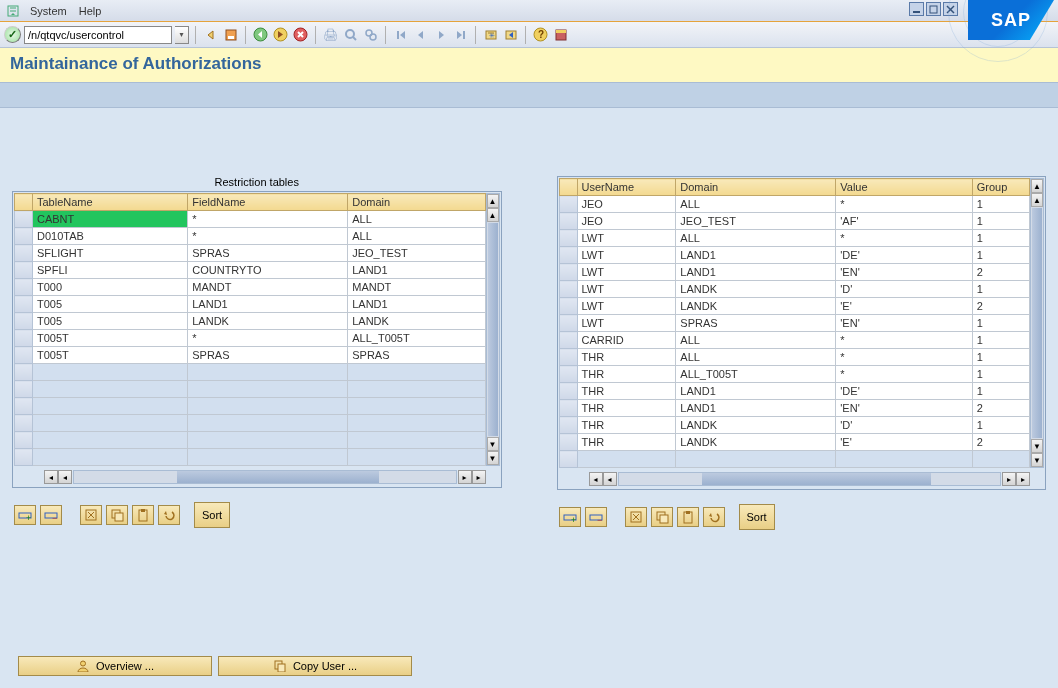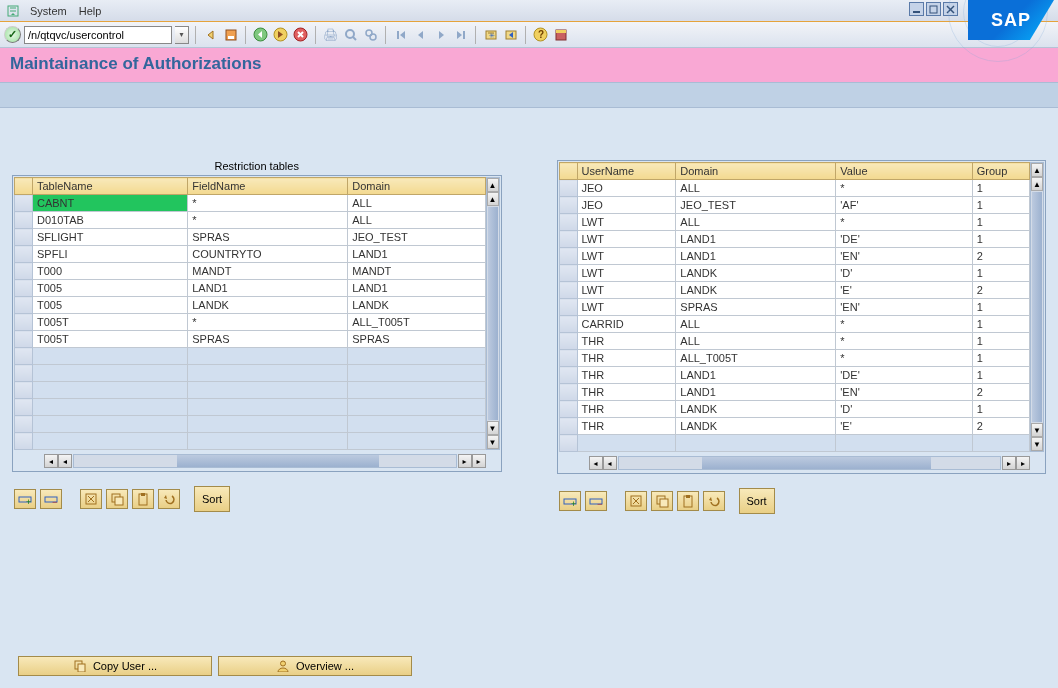--- a/index.html
+++ b/index.html
@@ -36,24 +36,24 @@
     display:flex;
     align-items:center;
     padding: 0 4px;
     gap:3px;
   }
   .tb-check { width:17px; height:17px; border:1px outset #ccc; border-radius:50%; background:radial-gradient(#e8f8e8,#9ae09a); display:flex; align-items:center; justify-content:center; color:#176617; font-weight:bold; font-size:11px;}
   .cmd-box { width:148px; height:18px; border:1px solid #888; background:#fff; font-size:11px; padding:0 3px; }
   .cmd-dd { width:14px; height:18px; border:1px solid #888; border-left:none; background:linear-gradient(#fff,#ddd); display:flex; align-items:center; justify-content:center; font-size:8px; color:#555;}
   .tb-sep { width:1px; height:18px; background:#b0b0b0; margin:0 3px;}
   .tb-icon { width:17px; height:17px; display:flex; align-items:center; justify-content:center; font-size:12px; cursor:default;}
-  .title-area { background:#f9a8d4; padding: 6px 10px 8px; }
+  .title-area { background:#fef9c3; padding: 6px 10px 8px; }
   .title-text { color:#33669c; font-size:17px; font-weight:bold; }
   .sub-toolbar { background:#bfd1e5; height:26px; border-top:1px solid #a9bcd4; border-bottom:1px solid #a9bcd4;}
-  .work-area { background:#d9e5f2; padding: 52px 12px 12px 12px; display:flex; gap:55px;}
+  .work-area { background:#d9e5f2; padding: 52px 12px 12px 12px; display:flex; gap:55px;margin-top:16px;}
   .panel { flex:1; }
   .panel-title { text-align:center; font-size:11px; color:#000; margin-bottom:3px;}
   .grid-frame { border:1px solid #8aa2bf; background:#d9e5f2; padding:1px; position:relative;}
   .grid-inner { display:flex; }
   .grid-table { flex:1;}
   table { border-collapse: collapse; width:100%; table-layout:fixed;}
   th { background:linear-gradient(#f8e9ba,#f3d98f); border:1px solid #c0a668; font-weight:normal; text-align:left; padding:1px 4px; height:17px; font-size:11px; color:#333;}
   td { background:#fff; border:1px solid #c0c8d2; padding:1px 4px; height:17px; font-size:11px; color:#333; overflow:hidden; white-space:nowrap;}
   td.rowhead { background:linear-gradient(#e0e7f2,#cfd8e8); width:18px; border:1px solid #b5c3d6;}
   td.empty { background:#d2dfef; border:1px solid #c0c8d2;}
@@ -590,28 +590,28 @@
       <div style="width:6px"></div>
       <div class="sort-btn">Sort</div>
     </div>
   </div>
 </div>
 
 <div class="bottom-buttons">
   <div class="long-btn">
     <span class="ic">
         <svg width="14" height="12">
+          <circle cx="7" cy="3.5" r="2.5" fill="#f0d070" stroke="#a07020"></circle>
+          <path d="M2 12a5 4 0 0 1 10 0z" fill="#f0d070" stroke="#a07020"></path>
+        </svg>
+      </span>
+    <span>Overview ...</span>
+  </div>
+  <div class="long-btn">
+    <span class="ic">
+        <svg width="14" height="12">
           <rect x="2" y="1" width="7" height="8" fill="none" stroke="#a07020"></rect>
           <rect x="5" y="4" width="7" height="8" fill="#f8e9ba" stroke="#a07020"></rect>
         </svg>
       </span>
     <span>Copy User ...</span>
   </div>
-  <div class="long-btn">
-    <span class="ic">
-        <svg width="14" height="12">
-          <circle cx="7" cy="3.5" r="2.5" fill="#f0d070" stroke="#a07020"></circle>
-          <path d="M2 12a5 4 0 0 1 10 0z" fill="#f0d070" stroke="#a07020"></path>
-        </svg>
-      </span>
-    <span>Overview ...</span>
-  </div>
 </div>
 
 </body></html>

